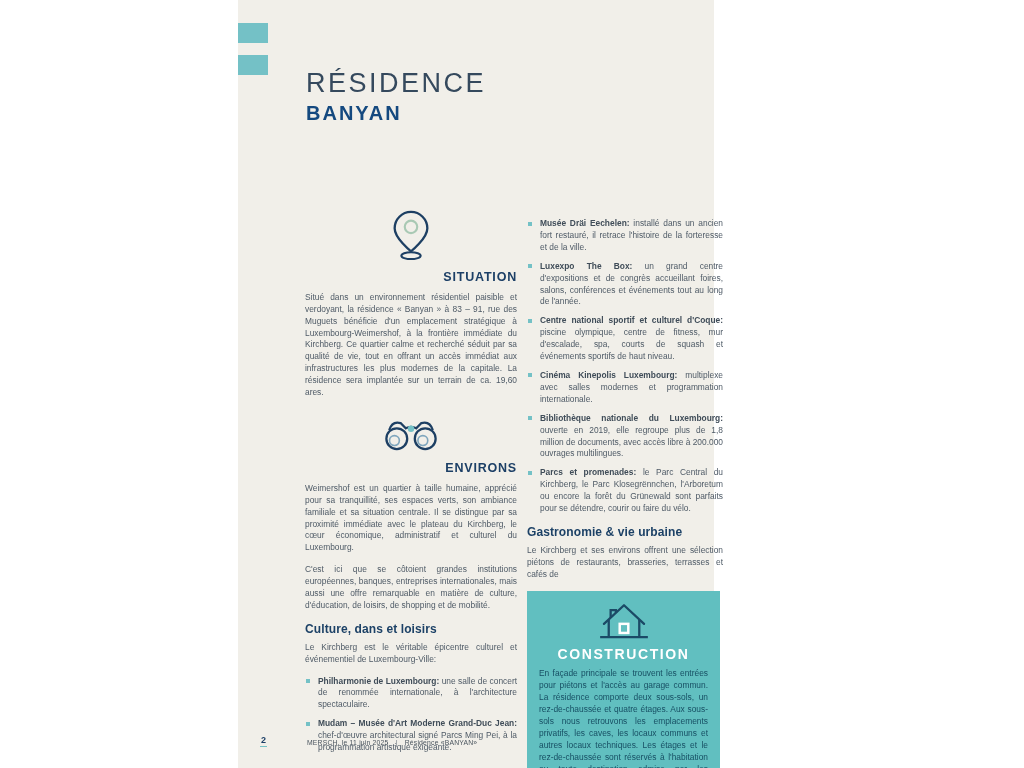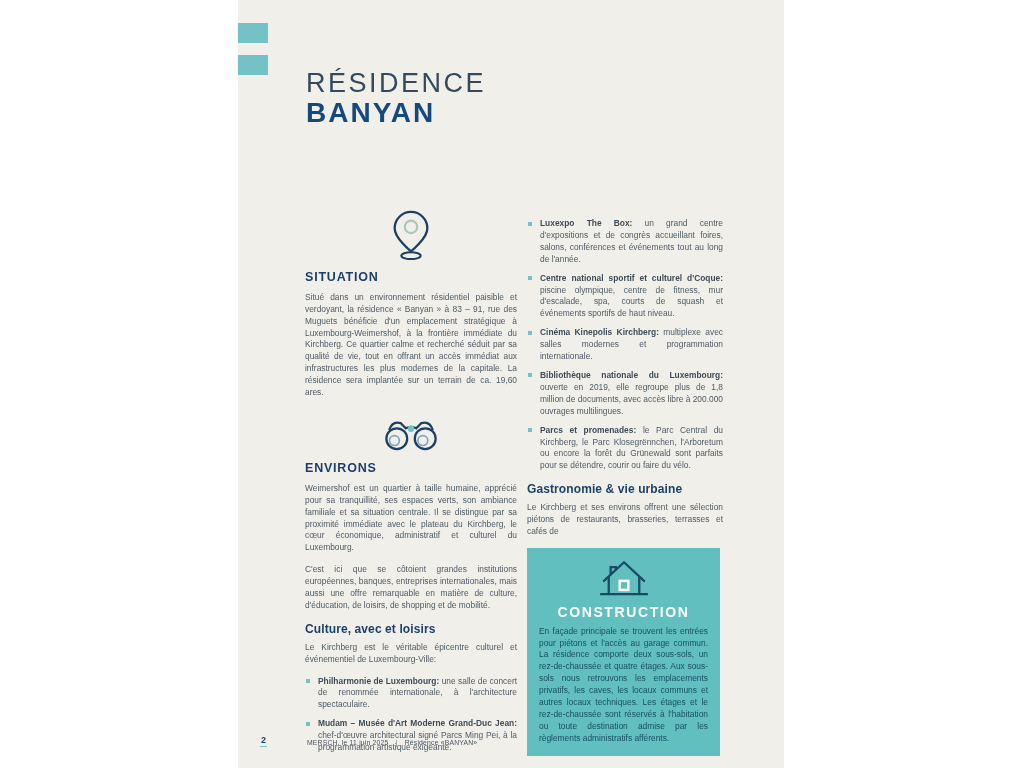--- a/index.html
+++ b/index.html
@@ -1,47 +1,47 @@
 <!DOCTYPE html>
 <html><head>
 <meta charset="utf-8">
 <style>
   * { margin: 0; padding: 0; box-sizing: border-box; }
   html, body { width: 1024px; height: 768px; background: #ffffff; overflow: hidden; }
   body { font-family: "Liberation Sans", sans-serif; }
 
   .page {
-    position: absolute; left: 238px; top: 0; width: 546px; height: 768px;
+    position: absolute; left: 238px; top: 0; width: 476px; height: 768px;
     background: #f1efe9;
   }
 
   .accent-square {
     position: absolute; left: 0; width: 30px; height: 20px; background: #74c1c6;
   }
   .sq1 { top: 23px; }
   .sq2 { top: 55px; }
 
   .title-block { position: absolute; left: 68px; top: 68px; line-height: 30px; }
   .title-line1 {
     font-size: 27px; font-weight: 400; letter-spacing: 2.5px; color: #35495d;
   }
   .title-line2 {
-    font-size: 28px; font-weight: 700; letter-spacing: 2px; color: #14497f;
+    font-size: 20px; font-weight: 700; letter-spacing: 2px; color: #14497f;
   }
 
   .col { position: absolute; text-align: justify; color: #4e5a66; font-size: 8.4px; line-height: 11.9px; }
   .col-left  { left: 67px;  top: 210px; width: 212px; }
   .col-right { left: 289px; top: 218px; width: 196px; }
 
   .icon-center { text-align: center; }
   .icon-center svg { display: inline-block; }
   .mt-gap { margin-top: 16px; }
 
   .section-heading {
-    text-align: left; font-size: 12.5px; font-weight: 700; color: #1c3f66;
+    text-align: right; font-size: 12.5px; font-weight: 700; color: #1c3f66;
     letter-spacing: 0.8px; margin: 8px 0 8px 0;
   }
 
   .body-text { margin-bottom: 10px; }
 
   .sub-heading {
     text-align: left; font-size: 12px; font-weight: 700; color: #1c4166;
     margin: 12px 0 6px 0; letter-spacing: 0.1px;
   }
 
@@ -103,50 +103,55 @@
         <circle cx="12.5" cy="27" r="5.2" stroke="#7fa6bd" stroke-width="1.7"></circle>
         <circle cx="42.5" cy="27" r="5.2" stroke="#7fa6bd" stroke-width="1.7"></circle>
         <path d="M7 16 Q10 6 19 8.5 L24.5 14 Q30 11 35.5 14 L41 8.5 Q50 6 53 16" stroke="#1d3f63" stroke-width="2.4"></path>
         <circle cx="30" cy="14.5" r="3.4" fill="#74c1c6"></circle>
       </svg>
     </div>
     <div class="section-heading">ENVIRONS</div>
     <p class="body-text">Weimershof est un quartier à taille humaine, apprécié pour sa tranquillité, ses espaces verts, son ambiance familiale et sa situation centrale. Il se distingue par sa proximité immédiate avec le plateau du Kirchberg, le cœur économique, administratif et culturel du Luxembourg.</p>
     <p class="body-text">C'est ici que se côtoient grandes institutions européennes, banques, entreprises internationales, mais aussi une offre remarquable en matière de culture, d'éducation, de loisirs, de shopping et de mobilité.</p>
 
-    <div class="sub-heading">Culture, avec et loisirs</div>
+    <div class="sub-heading">Culture, dans et loisirs</div>
     <p class="body-text">Le Kirchberg est le véritable épicentre culturel et événementiel de Luxembourg-Ville:</p>
 
     <div class="bullet">
       <span class="bullet-marker"></span>
       <span class="bullet-label">Philharmonie de Luxembourg:</span>
       <span>une salle de concert de renommée internationale, à l'architecture spectaculaire.</span>
     </div>
     <div class="bullet">
       <span class="bullet-marker"></span>
       <span class="bullet-label">Mudam – Musée d'Art Moderne Grand-Duc Jean:</span>
       <span>chef-d'œuvre architectural signé Parcs Ming Pei, à la programmation artistique exigeante.</span>
     </div>
   </div>
 
   <div class="col col-right">
 
     <div class="bullet">
       <span class="bullet-marker"></span>
+      <span class="bullet-label">Musée Dräi Eechelen:</span>
+      <span>installé dans un ancien fort restauré, il retrace l'histoire de la forteresse et de la ville.</span>
+    </div>
+    <div class="bullet">
+      <span class="bullet-marker"></span>
       <span class="bullet-label">Luxexpo The Box:</span>
       <span>un grand centre d'expositions et de congrès accueillant foires, salons, conférences et événements tout au long de l'année.</span>
     </div>
     <div class="bullet">
       <span class="bullet-marker"></span>
       <span class="bullet-label">Centre national sportif et culturel d'Coque:</span>
       <span>piscine olympique, centre de fitness, mur d'escalade, spa, courts de squash et événements sportifs de haut niveau.</span>
     </div>
     <div class="bullet">
       <span class="bullet-marker"></span>
-      <span class="bullet-label">Cinéma Kinepolis Kirchberg:</span>
+      <span class="bullet-label">Cinéma Kinepolis Luxembourg:</span>
       <span>multiplexe avec salles modernes et programmation internationale.</span>
     </div>
     <div class="bullet">
       <span class="bullet-marker"></span>
       <span class="bullet-label">Bibliothèque nationale du Luxembourg:</span>
       <span>ouverte en 2019, elle regroupe plus de 1,8 million de documents, avec accès libre à 200.000 ouvrages multilingues.</span>
     </div>
     <div class="bullet">
       <span class="bullet-marker"></span>
       <span class="bullet-label">Parcs et promenades:</span>

